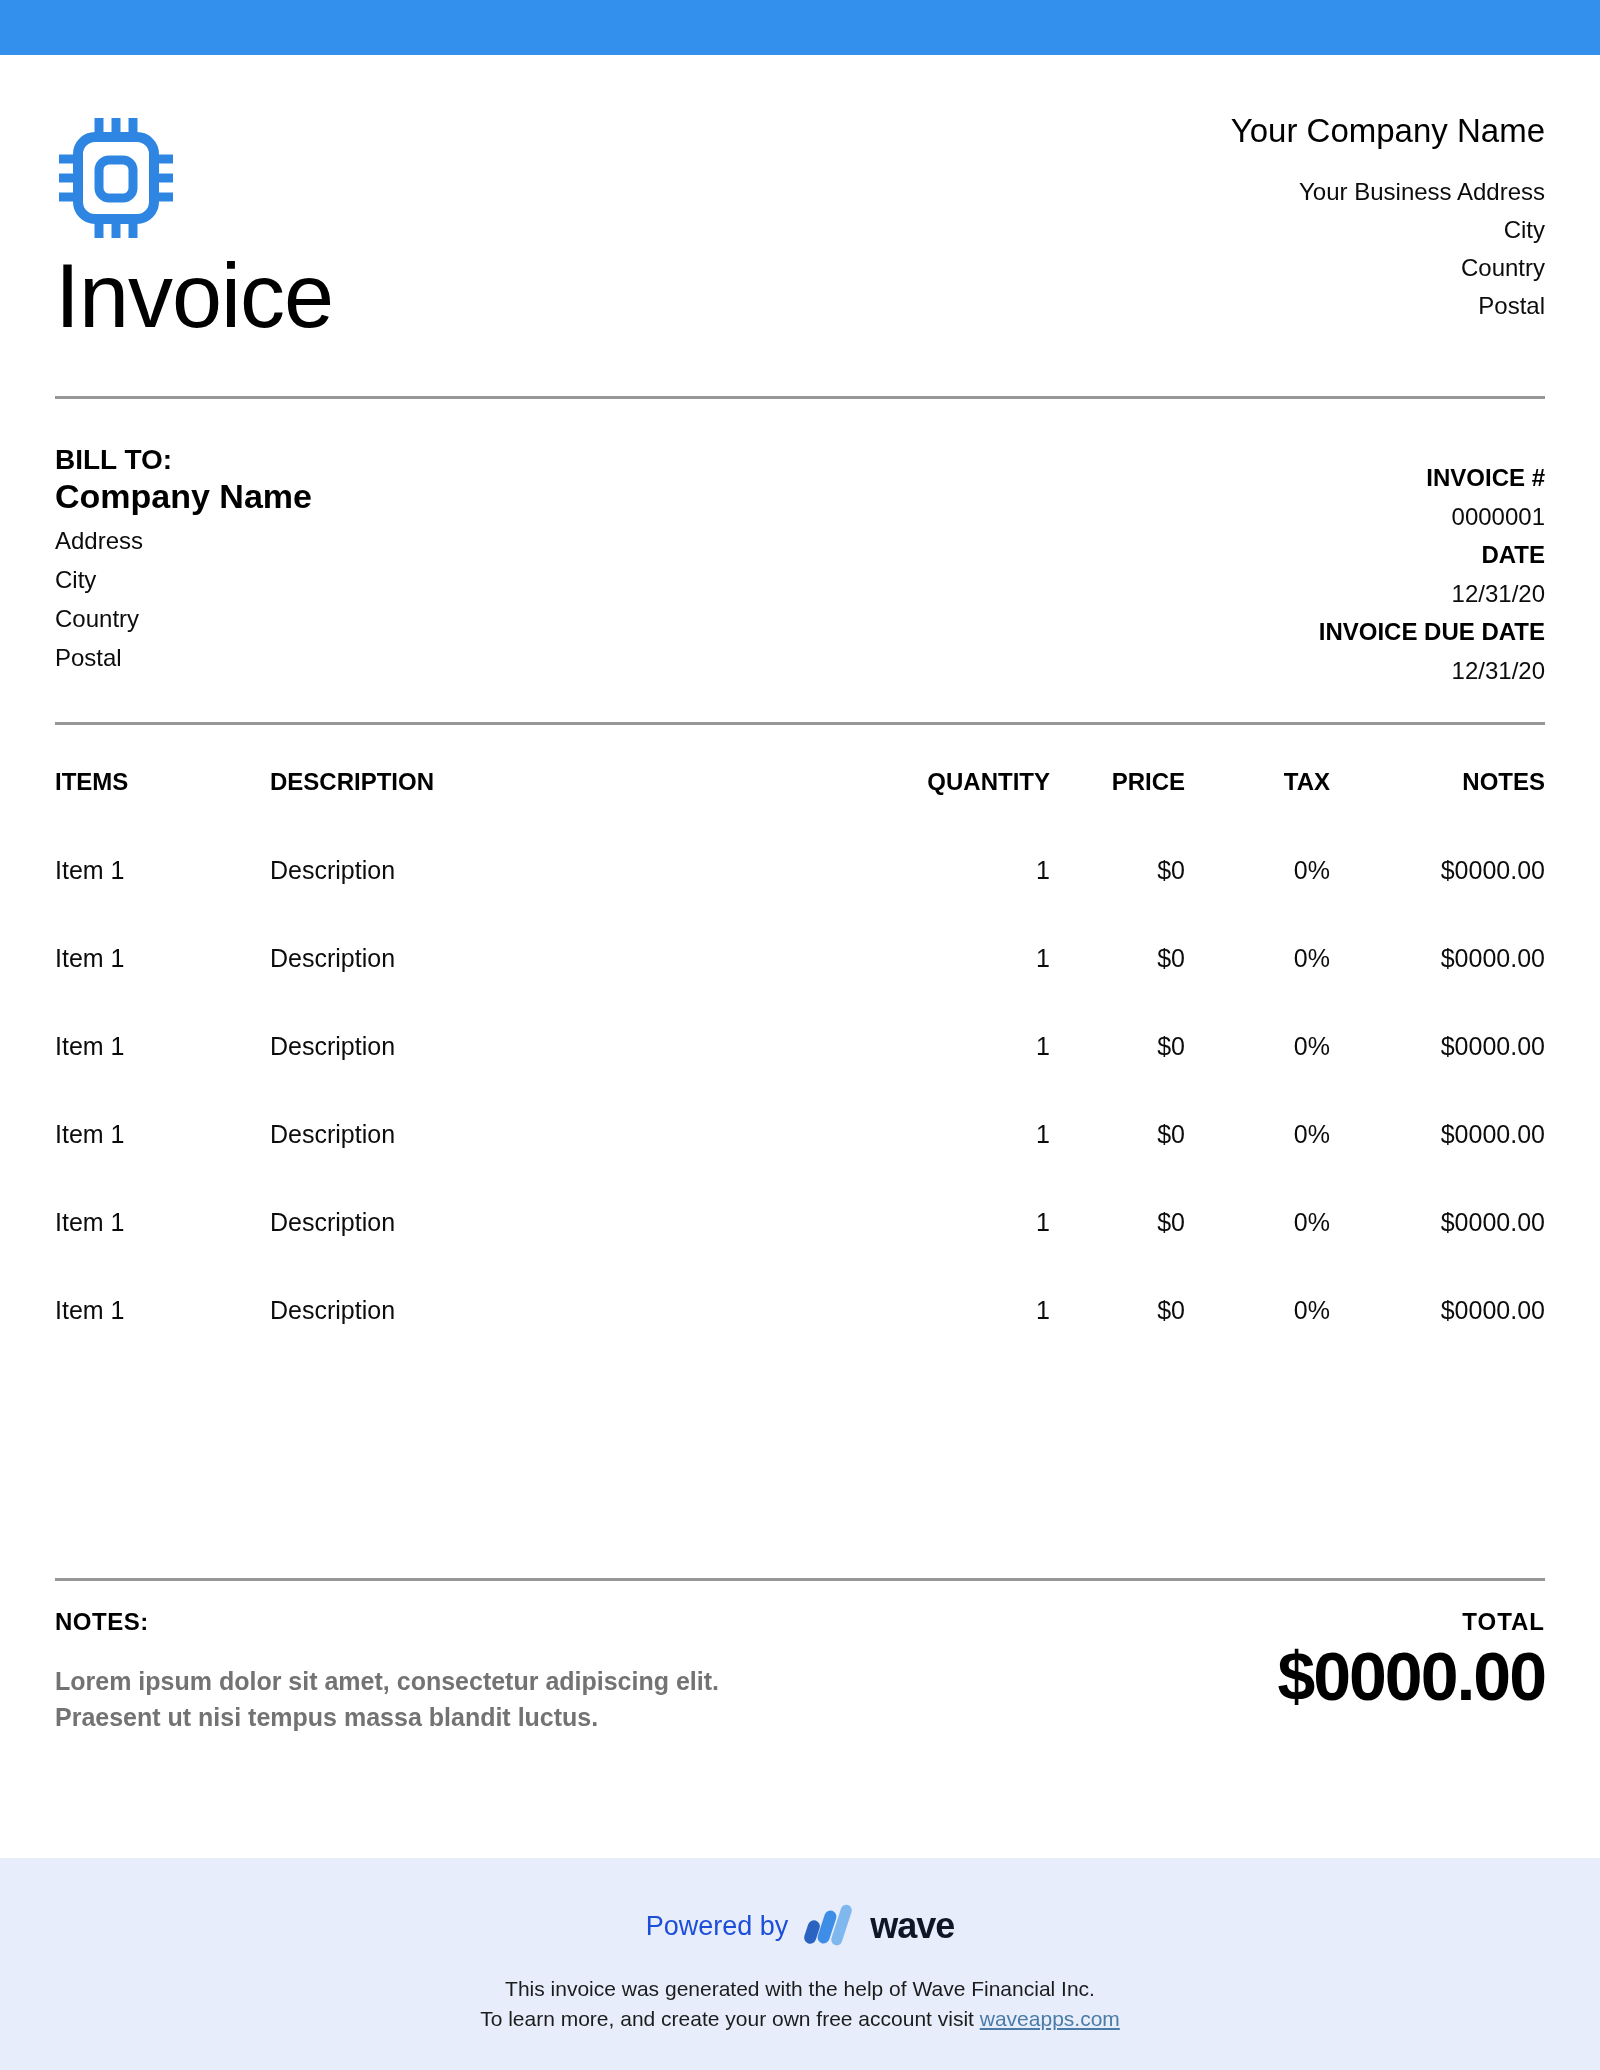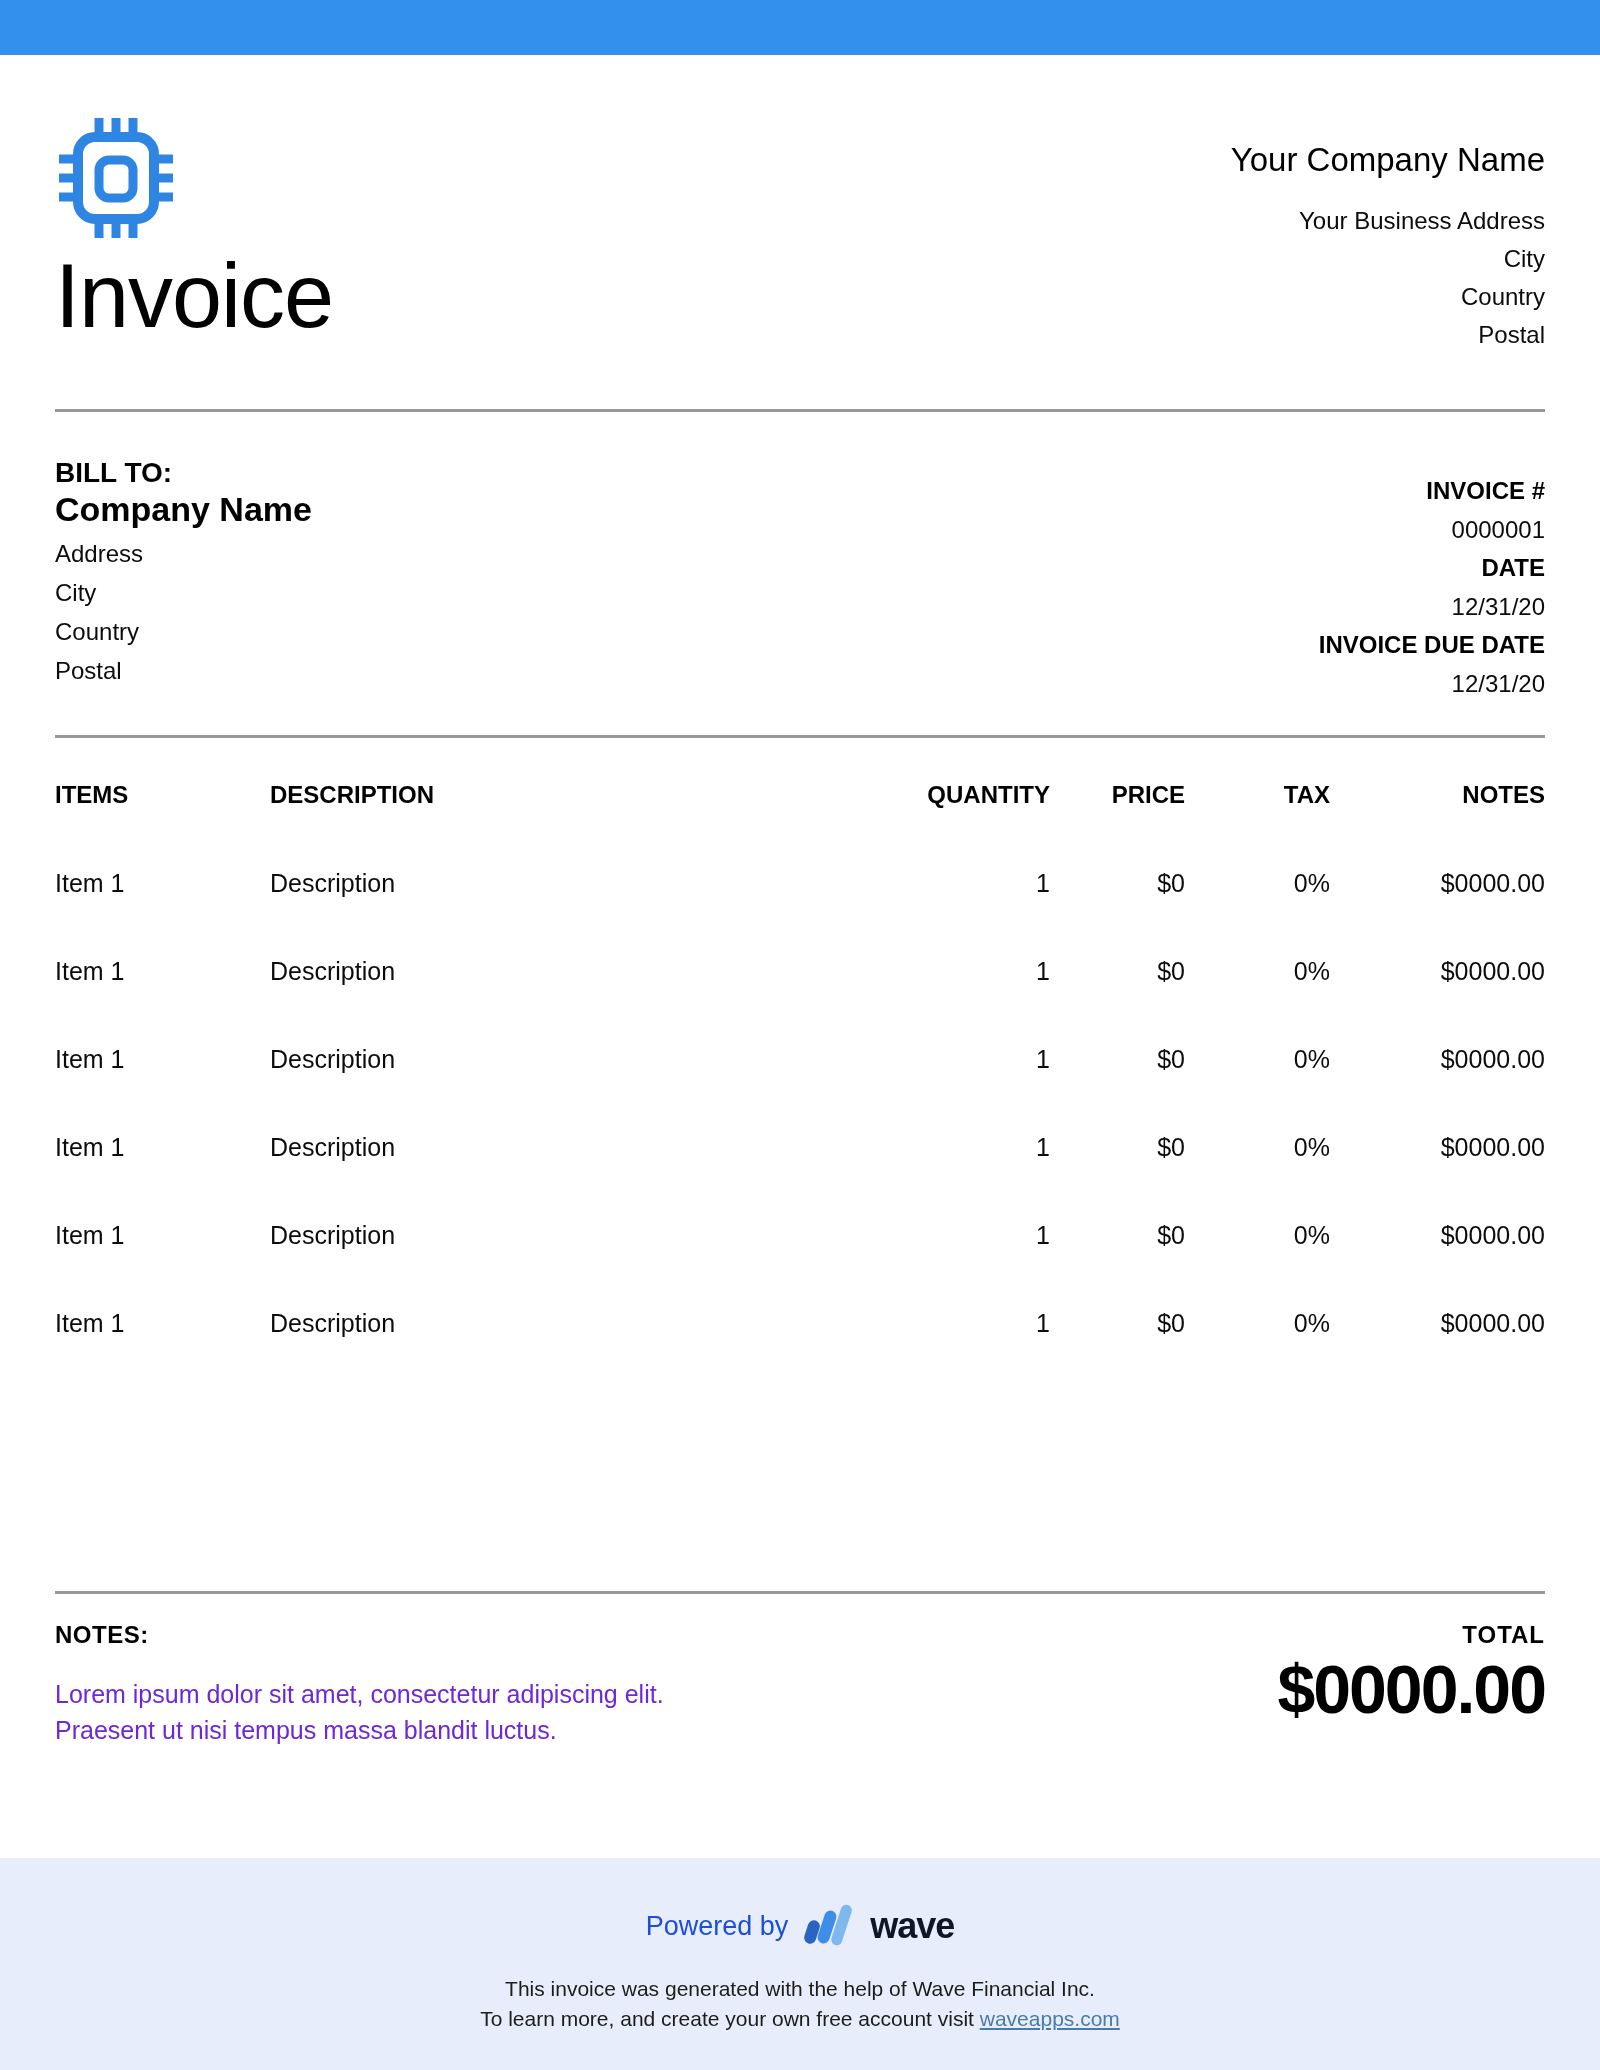--- a/index.html
+++ b/index.html
@@ -19,21 +19,21 @@
   body{font-family:"Liberation Sans","DejaVu Sans",sans-serif;color:var(--text_black);}
   .page{width:1600px;height:2070px;position:relative;background:#ffffff;overflow:hidden;margin:0 auto;}
   .top-bar{height:55px;width:100%;background:var(--accent_blue);}
   .content{padding:0 55px;}
 
   
   .header-row{display:flex;justify-content:space-between;align-items:flex-start;}
   .header-left{padding-top:60px;}
   .chip-icon{display:block;color:var(--icon_blue);}
   .invoice-title{font-size:90px;font-weight:400;line-height:1;margin-top:10px;letter-spacing:-1px;color:#000;}
-  .header-right{text-align:right;padding-top:85px;}
+  .header-right{text-align:right;padding-top:56px;}
   .company-name{font-size:33px;font-weight:400;line-height:40px;margin-bottom:22px;color:#000;}
   .company-address{font-size:24px;line-height:38px;color:#0c0c0c;}
 
   .rule{border:none;border-top:3px solid var(--divider_gray);height:0;}
   .rule-1{margin-top:55px;}
   .rule-2{margin-top:32px;}
   .rule-3{margin-top:195px;}
 
   
   .billto-row{display:flex;justify-content:space-between;margin-top:46px;}
@@ -52,21 +52,21 @@
   .items-table col.c-price{width:135px;}
   .items-table col.c-tax{width:145px;}
   .items-table col.c-amount{width:215px;}
   .items-table th{font-size:24px;font-weight:bold;line-height:30px;padding:0 0 58px 0;text-align:left;vertical-align:top;color:#000;}
   .items-table td{font-size:25px;font-weight:400;line-height:30px;padding:0 0 58px 0;text-align:left;vertical-align:top;color:#0c0c0c;}
   .items-table th.num,.items-table td.num{text-align:right;}
 
   
   .summary-row{display:flex;justify-content:space-between;margin-top:26px;}
   .notes-label{font-size:24px;font-weight:bold;line-height:30px;letter-spacing:.5px;color:#000;}
-  .notes-text{font-size:25px;line-height:36px;margin-top:26px;color:#6d28d9;}
+  .notes-text{font-size:25px;line-height:36px;margin-top:26px;color:#737373;font-weight:bold;}
   .total-block{text-align:right;}
   .total-label{font-size:24px;font-weight:bold;line-height:30px;letter-spacing:1px;color:#000;}
   .total-value{font-size:68px;font-weight:bold;line-height:74px;letter-spacing:-2px;margin-top:2px;color:#000;}
 
   
   .footer{position:absolute;left:0;bottom:0;width:100%;height:212px;background:var(--footer_bg);text-align:center;}
   .powered-row{display:inline-flex;align-items:center;gap:14px;margin-top:44px;}
   .powered-by{font-size:27px;color:#1d4ed8;}
   .wave-mark{display:block;}
   .wbar1{fill:var(--wave_dark);}

